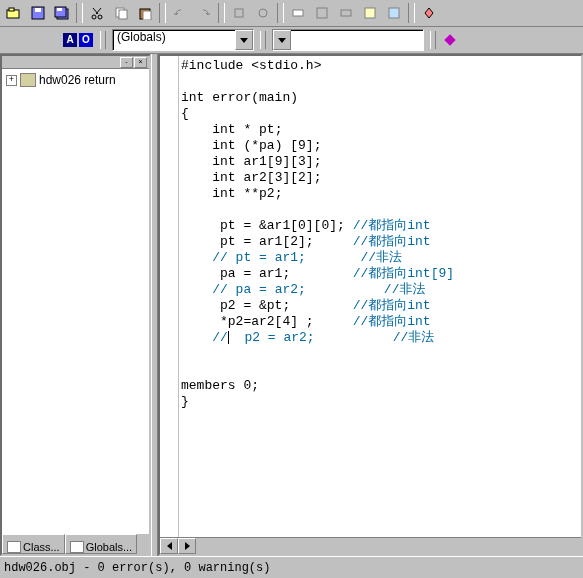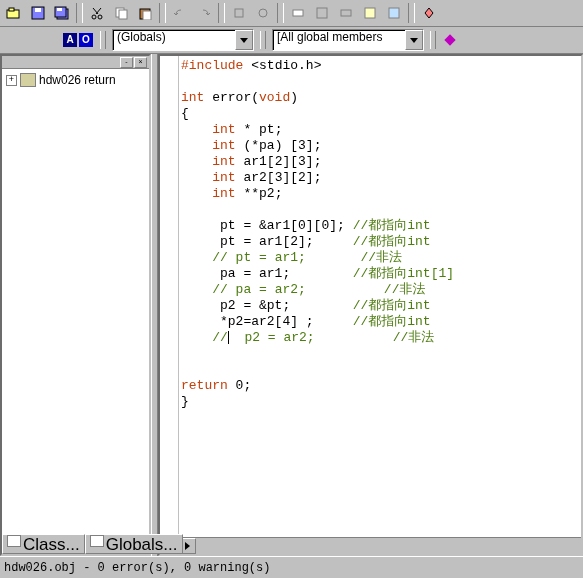--- a/index.html
+++ b/index.html
@@ -19,29 +19,29 @@
 .diamond{width:8px;height:8px;background:#c000c0;transform:rotate(45deg);margin:0 4px}
 .main{display:flex;height:502px}
 .left-pane{width:147px;background:#fff;border:2px inset #c0c0c0;position:relative;display:flex;flex-direction:column}
 .left-toolbar{height:12px;background:#c0c0c0;border-bottom:1px solid #808080;display:flex;justify-content:flex-end;align-items:center;padding-right:2px}
 .tiny-btn{width:11px;height:9px;background:#c0c0c0;border:1px solid #fff;border-right-color:#808080;border-bottom-color:#808080;margin-left:1px;font-size:7px;text-align:center;line-height:7px}
 .tree{flex:1;padding:4px;font-size:12px}
 .tree-item{display:flex;align-items:center;gap:3px}
 .tree-box{width:9px;height:9px;border:1px solid #808080;text-align:center;line-height:7px;font-size:9px}
 .tree-icon{width:14px;height:12px;background:#d4d0a0;border:1px solid #808080}
 .tab-row{background:#c0c0c0;height:20px;display:flex;border-top:1px solid #fff;align-items:flex-end;position:absolute;bottom:0;left:0;right:0}
-.tab{background:#c0c0c0;border:1px solid #808080;border-top-color:#fff;border-left-color:#fff;height:18px;padding:0 4px;font-size:17px;display:flex;align-items:flex-start;gap:2px}
+.tab{background:#c0c0c0;border:1px solid #808080;border-top-color:#fff;border-left-color:#fff;height:18px;padding:0 4px;font-size:11px;display:flex;align-items:flex-end;gap:2px}
 .tab-icon{width:12px;height:10px;border:1px solid #808080;background:#fff}
 .splitter{width:5px;background:#c0c0c0;cursor:col-resize;border-left:1px solid #fff;border-right:1px solid #808080}
 .right-pane{flex:1;display:flex;flex-direction:column;border:2px inset #c0c0c0;background:#fff}
 .line-area{display:flex;flex:1}
 .gutter{width:18px;background:#fff;border-right:1px solid #c0c0c0}
 .code{flex:1;background:#fff;font-family:"Courier New",monospace;font-size:13px;line-height:16px;padding:2px 0 0 2px;white-space:pre;color:#000}
-.kw{color:#c2410c}
-.cm{color:#4d7c0f}
+.kw{color:#000000}
+.cm{color:#0369a1}
 .cursor{display:inline-block;width:1px;height:13px;background:#000;vertical-align:middle}
 .scroll-h{height:16px;background:#c0c0c0;border-top:1px solid #808080;display:flex}
 .sc-btn{width:16px;height:14px;background:#c0c0c0;border:1px solid #fff;border-right-color:#808080;border-bottom-color:#808080;display:flex;align-items:center;justify-content:center}
 .arrow-l{width:0;height:0;border-top:4px solid transparent;border-bottom:4px solid transparent;border-right:5px solid #000}
 .arrow-r{width:0;height:0;border-top:4px solid transparent;border-bottom:4px solid transparent;border-left:5px solid #000}
 .status{height:18px;background:#c0c0c0;border-top:1px solid #fff;font-size:12px;font-family:"Courier New",monospace;padding:4px 4px}
 </style>
 </head>
 <body>
 
@@ -147,21 +147,20 @@
   </span>
   <span class="ridge"></span>
   <div class="combo" style="width:140px">
     <span class="combo-text">(Globals)</span>
     <span class="combo-btn">
         <span class="arrow-dn"></span>
       </span>
   </div>
   <span class="ridge"></span>
   <div class="combo" style="width:150px">
-    <span class="combo-text">[All global members</span>
     <span class="combo-btn">
         <span class="arrow-dn"></span>
       </span>
   </div>
   <span class="ridge"></span>
   <span class="diamond"></span>
 </div>
 
 <div class="main">
   <div class="left-pane">
@@ -186,39 +185,39 @@
           <span>Globals...</span>
         </div>
     </div>
   </div>
   <div class="splitter"></div>
   <div class="right-pane">
     <div class="line-area">
       <div class="gutter"></div>
       <div class="code"><span class="kw">#include</span><span> &lt;stdio.h&gt;</span>
 
-<span class="kw">int</span><span> error(</span><span class="kw">void</span><span>)</span>
+<span class="kw">int</span><span> error(</span><span class="kw">main</span><span>)</span>
 <span>{</span>
 <span>    </span><span class="kw">int</span><span> * pt;</span>
-<span>    </span><span class="kw">int</span><span> (*pa) [3];</span>
-<span>    </span><span class="kw">int</span><span> ar1[2][3];</span>
+<span>    </span><span class="kw">int</span><span> (*pa) [9];</span>
+<span>    </span><span class="kw">int</span><span> ar1[9][3];</span>
 <span>    </span><span class="kw">int</span><span> ar2[3][2];</span>
 <span>    </span><span class="kw">int</span><span> **p2;</span>
 
 <span>     pt = &amp;ar1[0][0]; </span><span class="cm">//都指向int</span>
 <span>     pt = ar1[2];     </span><span class="cm">//都指向int</span>
 <span>    </span><span class="cm">// pt = ar1;       //非法</span>
-<span>     pa = ar1;        </span><span class="cm">//都指向int[1]</span>
+<span>     pa = ar1;        </span><span class="cm">//都指向int[9]</span>
 <span>    </span><span class="cm">// pa = ar2;          //非法</span>
 <span>     p2 = &amp;pt;        </span><span class="cm">//都指向int</span>
 <span>     *p2=ar2[4] ;     </span><span class="cm">//都指向int</span>
 <span>    </span><span class="cm">//</span><span class="cursor"></span><span class="cm">  p2 = ar2;          //非法</span>
 
 
-<span class="kw">return</span><span> 0;</span>
+<span class="kw">members</span><span> 0;</span>
 <span>}</span>
 </div>
     </div>
     <div class="scroll-h">
       <span class="sc-btn">
           <span class="arrow-l"></span>
         </span>
       <span class="sc-btn">
           <span class="arrow-r"></span>
         </span>

